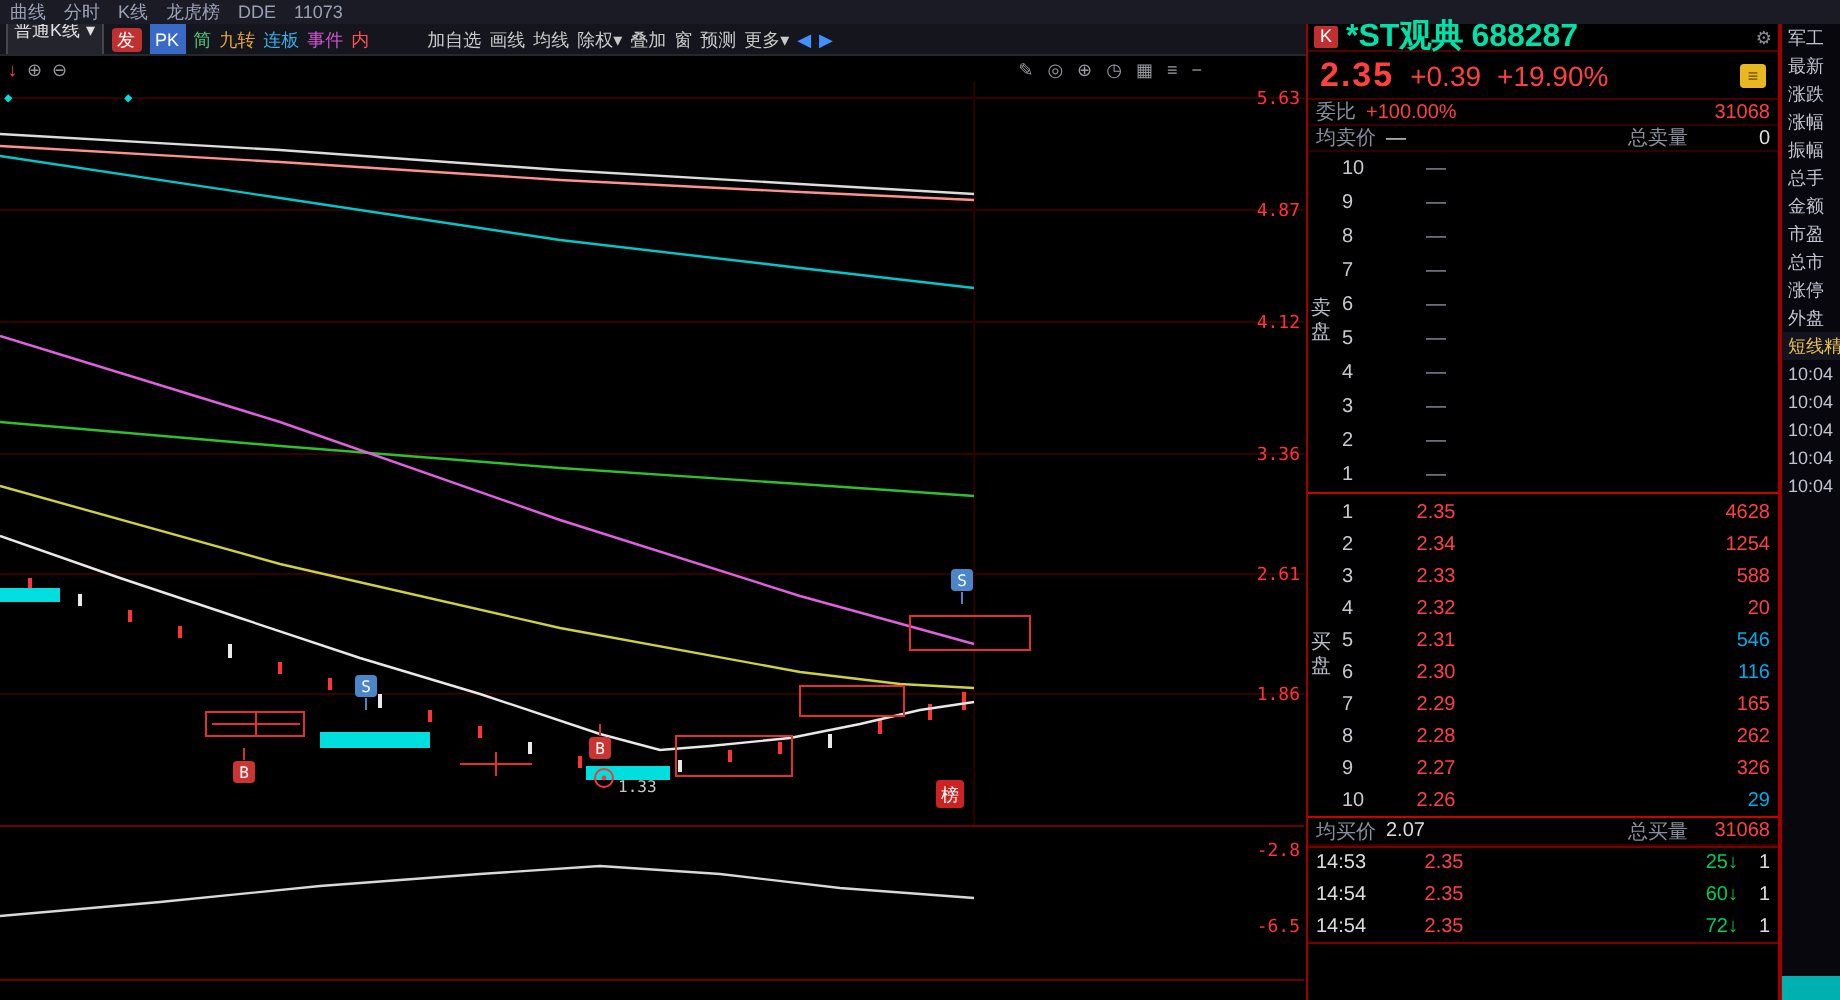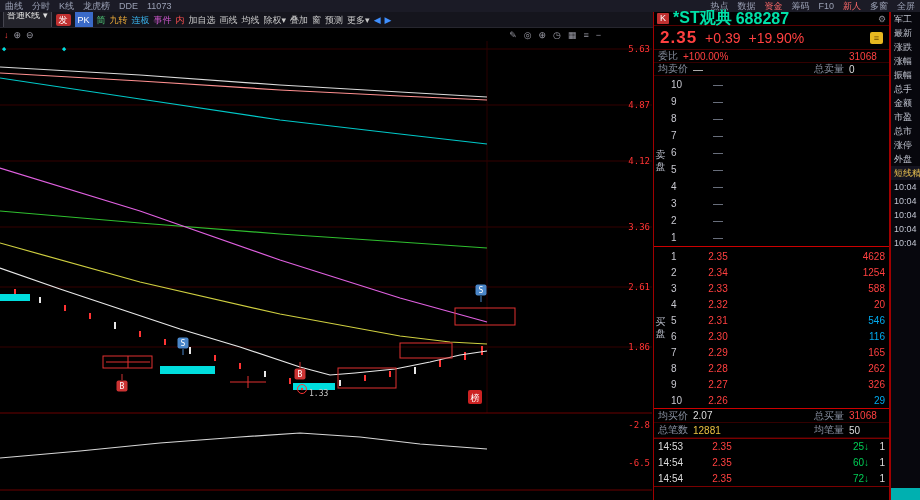--- a/index.html
+++ b/index.html
@@ -27,21 +27,21 @@
 .q-title,.q-code{color:#00e0a8;font-weight:bold;font-size:16px}
 .gear{margin-left:auto;color:#8a8a95;font-size:9px}
 .price-row{height:24px;flex:0 0 24px;display:flex;align-items:center;gap:8px;padding:0 6px;border-bottom:1px solid #4a0000}
 .price-main{color:#ff4040;font-size:17px;font-weight:bold;letter-spacing:1px}
 .price-chg{color:#ff4040;font-size:14px}
 .lhb-icon{margin-left:auto;width:13px;height:12px;background:#e8b820;border-radius:2px;color:#6b4a00;font-size:9px;text-align:center;line-height:12px}
 .info-row{height:13px;flex:0 0 13px;display:flex;align-items:center;gap:5px;padding:0 4px;border-bottom:1px solid #330000}
 .lbl{color:#8890a0}
 .red{color:#ff4040}.white{color:#dcdcdc}.yellow{color:#e8c040}
 .r{margin-left:auto}
-.val-r{width:36px;text-align:left}
+.val-r{width:36px;text-align:right}
 .order-section{display:flex;min-height:0}
 .order-section.sell{flex:0 0 170px}
 .order-section.buy{flex:0 0 160px}
 .v-label{width:13px;flex:0 0 13px;display:flex;flex-direction:column;justify-content:center;align-items:center;color:#b8bcc8;font-size:10px;line-height:12px}
 .order-rows{flex:1;display:flex;flex-direction:column}
 .order-row{flex:1;display:flex;align-items:center;padding:0 4px}
 .o-idx{width:16px;color:#c8c8d0}
 .o-price{width:62px;text-align:center}
 .o-vol{margin-left:auto}
 .divider{flex:0 0 2px;border-top:1px solid #cc0000}
@@ -68,48 +68,38 @@
   <div class="topbar">
     <div class="tb-left" id="topbar-left">
         <span class="tb-item">曲线</span>
         <span class="tb-item">分时</span>
         <span class="tb-item">K线</span>
         <span class="tb-item">龙虎榜</span>
         <span class="tb-item">DDE</span>
         <span class="tb-item">11073</span>
       </div>
     <div class="spacer"></div>
-    <div class="tb-right" id="topbar-right">
-        <span class="tb-item">热点</span>
-        <span class="tb-item">数据</span>
-        <span class="tb-item" style="color: rgb(255, 106, 106);">资金</span>
-        <span class="tb-item">筹码</span>
-        <span class="tb-item">F10</span>
-        <span class="tb-item" style="color: rgb(255, 106, 106);">新人</span>
-        <span class="tb-item">多窗</span>
-        <span class="tb-item">全屏</span>
-      </div>
   </div>
 
   <div class="main">
 
     <div class="chart-col">
       <div class="toolbar2" id="toolbar2">
           <span class="kline-select">
             <span>普通K线</span>
             <span>▾</span>
           </span>
           <span class="tb-btn" style="color: rgb(255, 255, 255); background: rgb(192, 48, 48); border-radius: 2px; padding: 0px 3px;">发</span>
           <span class="tb-btn" style="color: rgb(255, 255, 255); background: rgb(58, 106, 200); border-radius: 2px; padding: 4px 3px;">PK</span>
           <span class="tb-btn" style="color: rgb(80, 200, 120);">简</span>
           <span class="tb-btn" style="color: rgb(232, 168, 56);">九转</span>
           <span class="tb-btn" style="color: rgb(56, 176, 232); text-align: center;">连板</span>
           <span class="tb-btn" style="color: rgb(208, 88, 208);">事件</span>
           <span class="tb-btn" style="color: rgb(255, 80, 80);">内</span>
-          <span class="tb-btn" style="color: rgb(200, 200, 200);">加自选</span>
+          <span class="tb-btn" style="color: rgb(200, 200, 200); margin-left: 25px;">加自选</span>
           <span class="tb-btn" style="color: rgb(200, 200, 200);">画线</span>
           <span class="tb-btn" style="color: rgb(200, 200, 200);">均线</span>
           <span class="tb-btn" style="color: rgb(200, 200, 200);">除权▾</span>
           <span class="tb-btn" style="color: rgb(200, 200, 200);">叠加</span>
           <span class="tb-btn" style="color: rgb(200, 200, 200);">窗</span>
           <span class="tb-btn" style="color: rgb(200, 200, 200);">预测</span>
           <span class="tb-btn" style="color: rgb(200, 200, 200);">更多▾</span>
           <span class="tb-nav">◀</span>
           <span class="tb-nav">▶</span>
         </div>
@@ -340,26 +330,20 @@
               <span class="o-vol" style="color: rgb(0, 170, 238);">29</span>
             </div>
           </div>
       </div>
       <div class="info-row buyavg">
         <span class="lbl">均买价</span>
         <span class="white">2.07</span>
         <span class="lbl r">总买量</span>
         <span class="red val-r">31068</span>
       </div>
-      <div class="info-row totals">
-        <span class="lbl">总笔数</span>
-        <span class="yellow">12881</span>
-        <span class="lbl r">均笔量</span>
-        <span class="white val-r">50</span>
-      </div>
       <div class="ticks" id="ticks">
           <div class="tick-row">
             <span class="t-time">14:53</span>
             <span class="t-price">2.35</span>
             <span class="t-vol">25↓</span>
             <span class="t-count">1</span>
           </div>
           <div class="tick-row">
             <span class="t-time">14:54</span>
             <span class="t-price">2.35</span>

